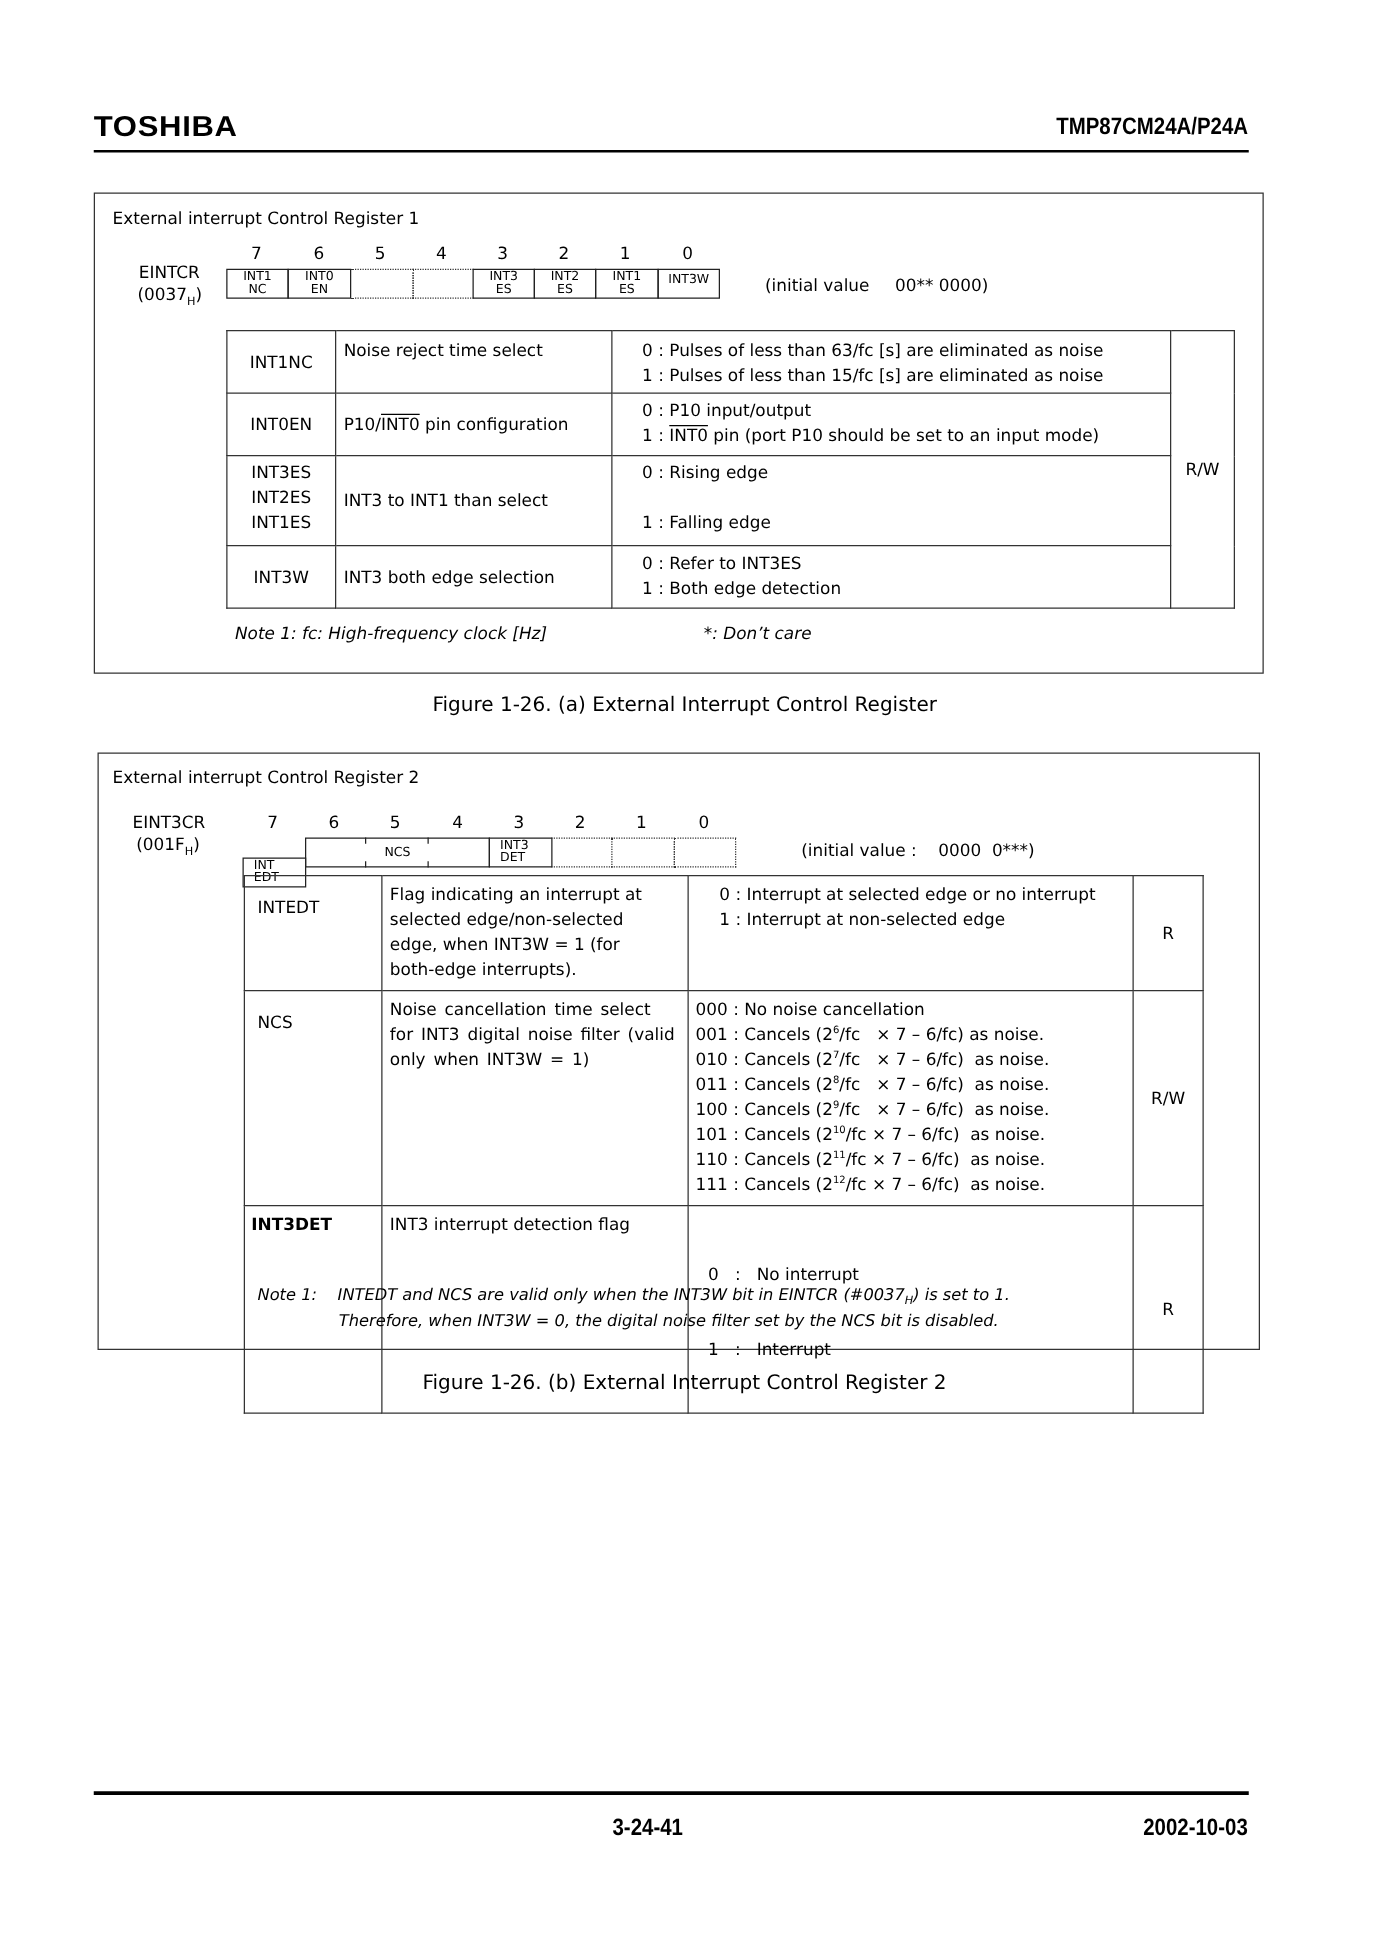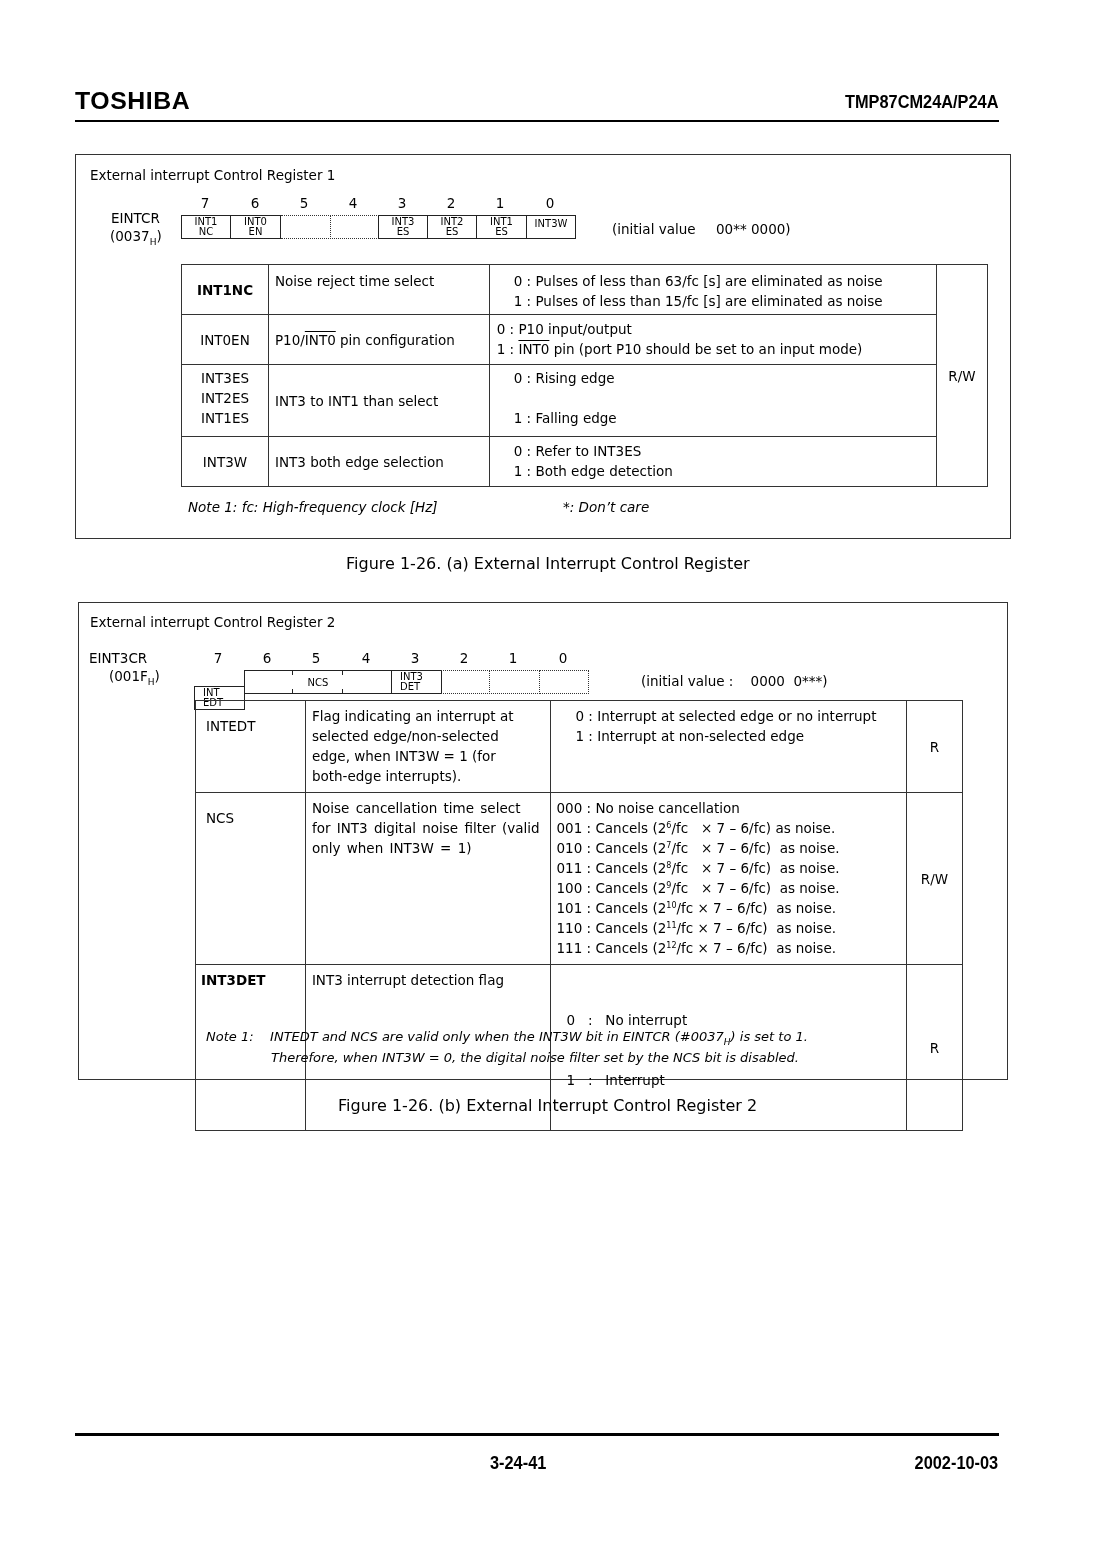--- a/index.html
+++ b/index.html
@@ -82,32 +82,32 @@
 
 <table class="reg" style="left:181px; top:264px; width:807px;">
   <colgroup>
       <col style="width:87px">
       <col style="width:221px">
       <col style="width:448px">
       <col style="width:51px">
     </colgroup>
   <tbody>
       <tr style="height:50px;">
-    <td style="vertical-align:middle; text-align:center;font-weight:bold;">INT1NC</td>
+    <td style="vertical-align:middle; text-align:center;">INT1NC</td>
     <td style="padding-top:6px;">Noise reject time select</td>
     <td style="padding:6px 0 0 24px;">
       <div>0 : Pulses of less than  63/fc [s] are eliminated as noise</div>
       <div>1 : Pulses of less than 15/fc [s] are eliminated as noise</div>
     </td>
     <td rowspan="4" style="vertical-align:middle; text-align:center;">R/W</td>
   </tr>
   <tr style="height:50px;">
     <td style="vertical-align:middle; text-align:center;">INT0EN</td>
     <td style="vertical-align:middle;"><span>P10/</span><span class="ovl">INT0</span><span> pin configuration</span></td>
-    <td style="padding:4px 0 0 7px;">
+    <td style="padding:4px 0 0 24px;">
       <div>0 : P10 input/output</div>
       <div><span>1 : </span><span class="ovl">INT0</span><span> pin (port P10 should be set to an input mode)</span></div>
     </td>
   </tr>
   <tr style="height:72px;">
     <td style="padding-top:3px; text-align:center;">
       <div>INT3ES</div>
       <div>INT2ES</div>
       <div>INT1ES</div>
     </td>
@@ -130,21 +130,21 @@
   </table>
 
 <div class="abs t ital" style="left:188px; top:497px;">Note 1:   fc: High-frequency clock [Hz]</div>
 <div class="abs t ital" style="left:539px; top:497px;margin-left:24px;">*: Don’t  care</div>
 
 <div class="abs cap" style="left:321px; top:554px;">Figure 1-26. (a)   External Interrupt Control Register</div>
 
 <div class="abs frame" style="left:78px; top:602px; width:930px; height:478px;"></div>
 <div class="abs t" style="left:90px; top:612px;">External interrupt Control Register 2</div>
 
-<div class="abs t" style="left:89px; top:648px;">EINT3CR</div>
+<div class="abs t" style="left:106px; top:648px;">EINT3CR</div>
 <div class="abs t" style="left:109px; top:666px;"><span>(001F</span><sub>H</sub><span>)</span></div>
 
 <div>
   <div class="abs t bitnum" style="left:194px; top:648px;">7</div>
   <div class="abs t bitnum" style="left:243px; top:648px;">6</div>
   <div class="abs t bitnum" style="left:292px; top:648px;">5</div>
   <div class="abs t bitnum" style="left:342px; top:648px;">4</div>
   <div class="abs t bitnum" style="left:391px; top:648px;">3</div>
   <div class="abs t bitnum" style="left:440px; top:648px;">2</div>
   <div class="abs t bitnum" style="left:489px; top:648px;">1</div>

